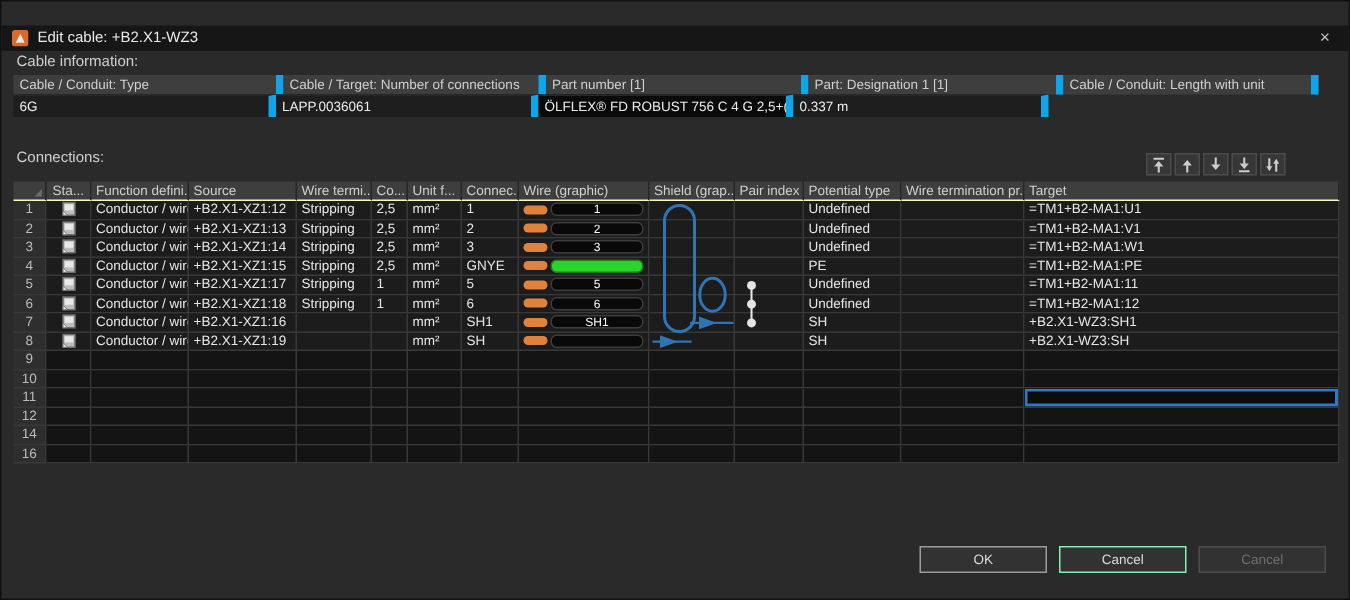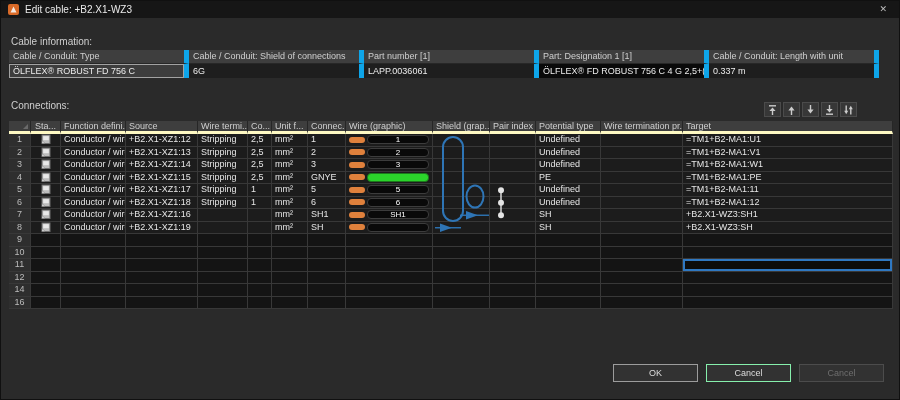--- a/index.html
+++ b/index.html
@@ -1,20 +1,20 @@
 <!DOCTYPE html>
 <html style="--accent-orange: #e0813c; --wire-green: #2bd42b; --shield-blue: #2e75b6; --selection-blue: #2f78c2;"><head>
 <meta charset="utf-8">
 <style>
   html,body{margin:0;padding:0;background:#1a1a1a;}
   .dialog{position:relative;width:900px;height:400px;background:#2a2a2a;
     font-family:"Liberation Sans",sans-serif;color:#e0e0e0;overflow:hidden;
     border:1px solid #101010;box-sizing:border-box;}
   
-  .titlebar{position:absolute;top:0;left:0;right:0;height:17px;background:#161616;
+  .titlebar{position:absolute;top:16px;left:0;right:0;height:17px;background:#161616;
     display:flex;align-items:center;padding:0 7px;gap:6px;}
   .logo{width:11px;height:11px;flex:none;display:flex;}
   .title{font-size:10px;color:#eaeaea;white-space:nowrap;}
   .close{margin-left:auto;color:#bdbdbd;font-size:9px;padding:0 5px;cursor:pointer;line-height:17px;}
   .section-label{position:absolute;left:10px;font-size:10px;color:#cfcfcf;}
   
   .cableinfo{position:absolute;left:8px;top:49px;width:870px;}
   .ci-row{display:flex;}
   .ci-cell{box-sizing:border-box;height:13px;line-height:13px;font-size:9px;padding:0 4px;
     overflow:hidden;white-space:nowrap;border-right:5px solid #0ea5e9;}
@@ -29,21 +29,21 @@
     display:flex;align-items:center;justify-content:center;cursor:pointer;}
   .tb-stroke{stroke:#cccccc;fill:none;stroke-width:1.4;}
   .tb-fill{fill:#cccccc;stroke:none;}
   
   .grid{position:absolute;left:8px;top:120px;width:884px;}
   .grow{display:flex;height:12.5px;box-sizing:border-box;}
   .grow.head{height:13px;}
   .gcell{box-sizing:border-box;border-right:1px solid #383838;border-bottom:1px solid #383838;
     font-size:9px;line-height:11px;padding:0 3px;white-space:nowrap;overflow:hidden;
     display:flex;align-items:center;}
-  .ghead{background:#3e3e3e;color:#cfcfcf;border-right:1px solid #262626;border-bottom:3px solid #fef9c3;}
+  .ghead{background:#3e3e3e;color:#cfcfcf;border-right:1px solid #262626;border-bottom:1px solid #fef9c3;}
   .corner{position:relative;}
   .corner:after{content:"";position:absolute;right:2px;bottom:2px;width:0;height:0;
     border-left:5px solid transparent;border-bottom:5px solid #6a6a6a;}
   .gbody{background:#141414;color:#e6e6e6;}
   .gbody.filled{background:#1c1c1c;}
   .rownum{background:#2e2e2e;color:#bcbcbc;justify-content:center;padding:0;}
   .c0{width:22px;flex:none}.c1{width:30px;flex:none;justify-content:center}
   .c2{width:65px;flex:none}.c3{width:72px;flex:none}.c4{width:50px;flex:none}
   .c5{width:24px;flex:none}.c6{width:36px;flex:none}.c7{width:38px;flex:none}
   .c8{width:87px;flex:none}.c9{width:57px;flex:none}.c10{width:46px;flex:none}
@@ -86,27 +86,26 @@
     </span>
     <span class="title">Edit cable: +B2.X1-WZ3</span>
     <span class="close">✕</span>
   </div>
 
   <div class="section-label" style="top:35px">Cable information:</div>
 
   <div class="cableinfo">
     <div class="ci-row">
         <div class="ci-cell ci-head ciw0">Cable / Conduit: Type</div>
-        <div class="ci-cell ci-head ciw1">Cable / Conduit: Shield of connections</div>
+        <div class="ci-cell ci-head ciw1">Cable / Target: Number of connections</div>
         <div class="ci-cell ci-head ciw2">Part number [1]</div>
         <div class="ci-cell ci-head ciw3">Part: Designation 1 [1]</div>
         <div class="ci-cell ci-head ciw4">Cable / Conduit: Length with unit</div>
       </div>
     <div class="ci-row">
-        <div class="ci-cell ci-val ciw0 focused">ÖLFLEX® ROBUST FD 756 C</div>
         <div class="ci-cell ci-val ciw1">6G</div>
         <div class="ci-cell ci-val ciw2">LAPP.0036061</div>
         <div class="ci-cell ci-val ciw3 dark">ÖLFLEX® FD ROBUST 756 C 4 G 2,5+(2x1)</div>
         <div class="ci-cell ci-val ciw4">0.337 m</div>
       </div>
   </div>
 
   <div class="section-label" style="top:99px">Connections:</div>
 
   <div class="toolbar">

